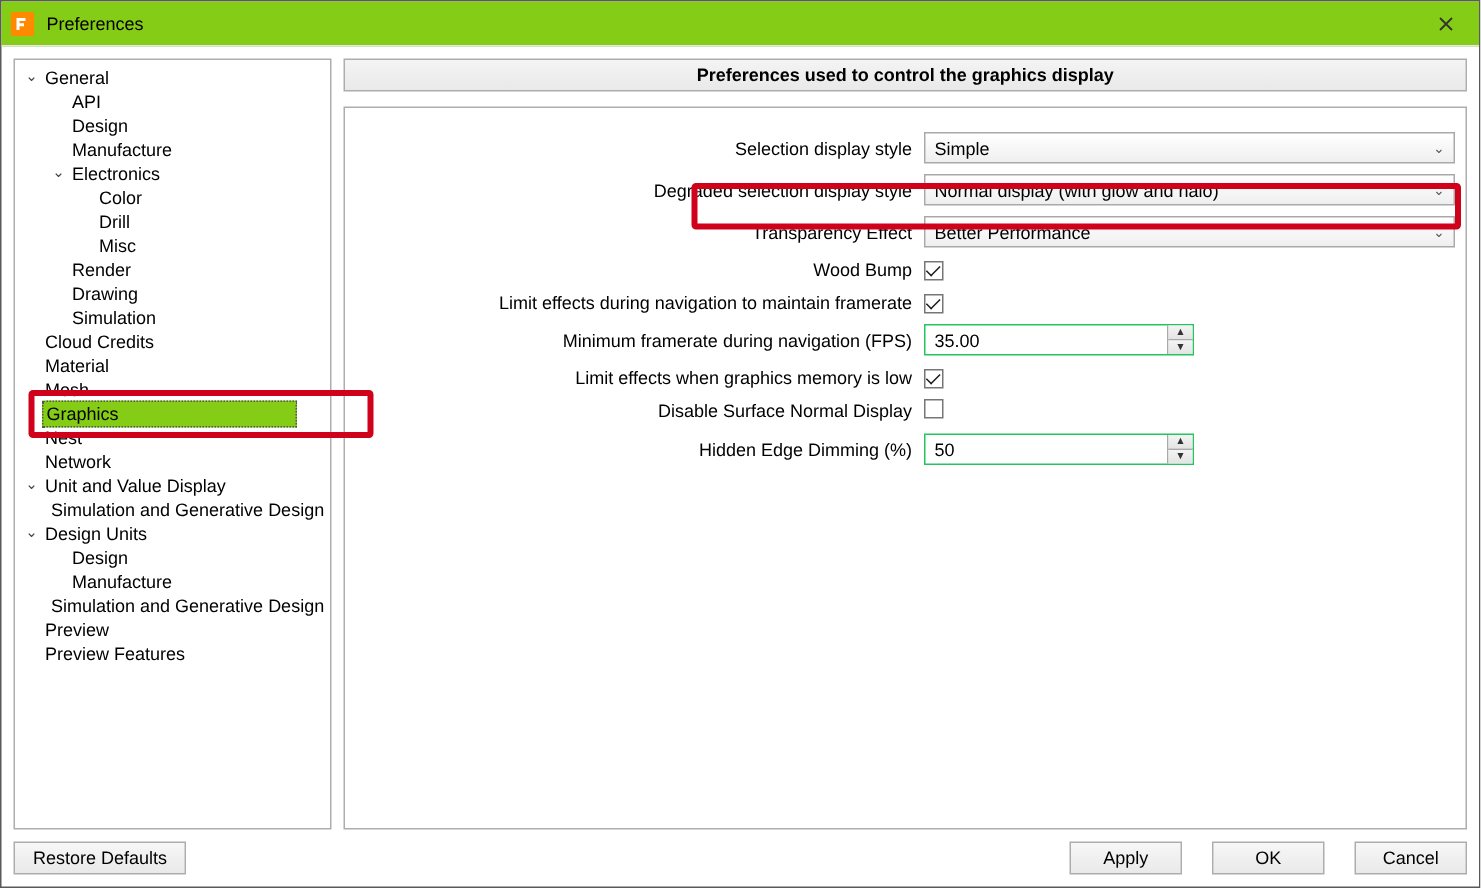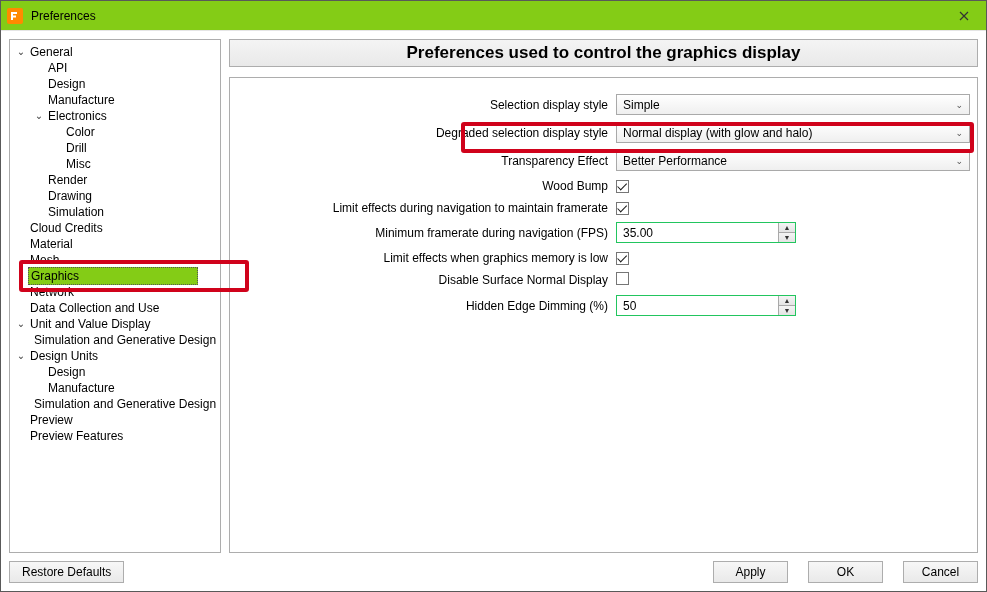--- a/index.html
+++ b/index.html
@@ -99,21 +99,21 @@
     flex: 1;
     display: flex;
     flex-direction: column;
     min-width: 0;
   }
   .heading {
     border: 1px solid #adadad;
     background: linear-gradient(#f4f4f4, #e9e9e9);
     text-align: center;
     font-weight: bold;
-    font-size: 17px;
+    font-size: 12px;
     padding: 3px 0;
     margin-bottom: 10px;
   }
   .content {
     border: 1px solid #adadad;
     flex: 1;
     padding: 16px 0 0 0;
     overflow: auto;
   }
   .form {
@@ -331,27 +331,27 @@
             </li>
           <li class="selected">
               <div class="row">
                 <span class="twisty"></span>
                 <span class="lbl">Graphics</span>
               </div>
             </li>
           <li>
               <div class="row">
                 <span class="twisty"></span>
+                <span class="lbl">Nest</span>
+              </div>
+            </li>
+          <li>
+              <div class="row">
+                <span class="twisty"></span>
                 <span class="lbl">Network</span>
-              </div>
-            </li>
-          <li>
-              <div class="row">
-                <span class="twisty"></span>
-                <span class="lbl">Data Collection and Use</span>
               </div>
             </li>
           <li>
             <div class="row">
                 <span class="twisty">⌄</span>
                 <span class="lbl">Unit and Value Display</span>
               </div>
             <ul>
               <li>
                   <div class="row">

